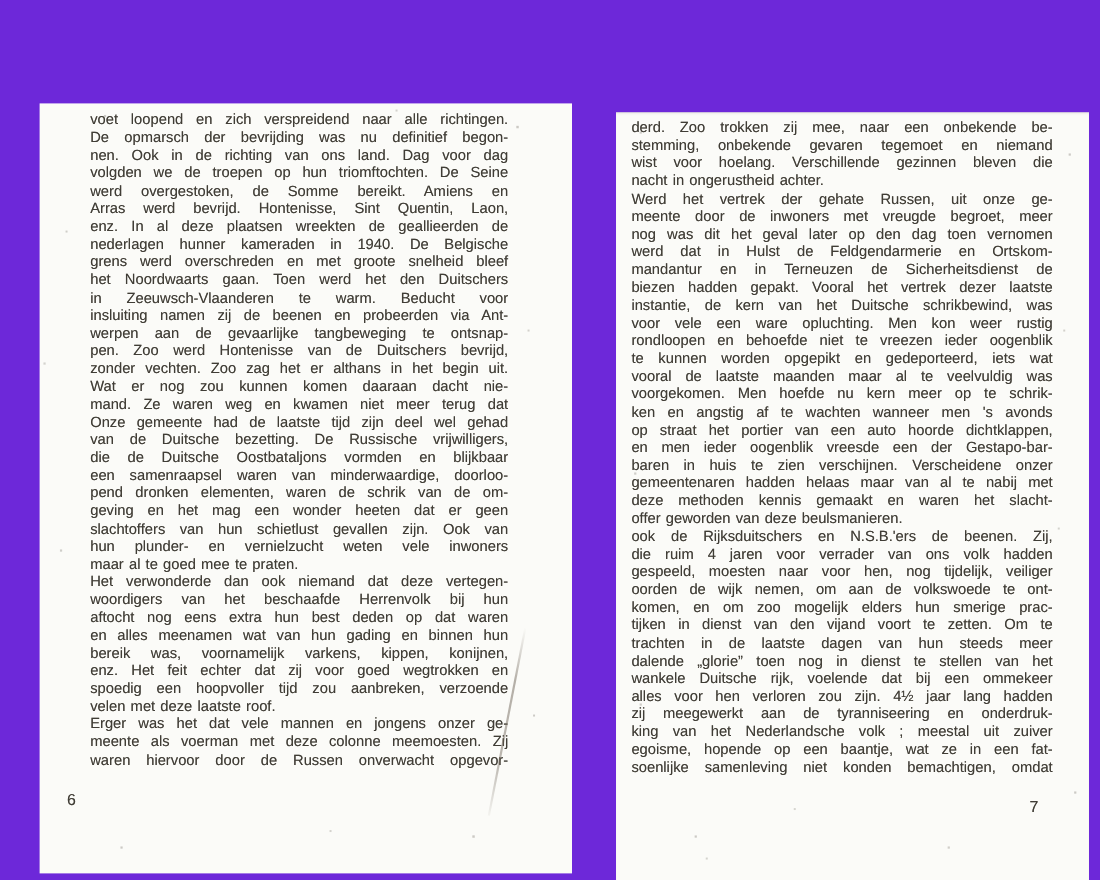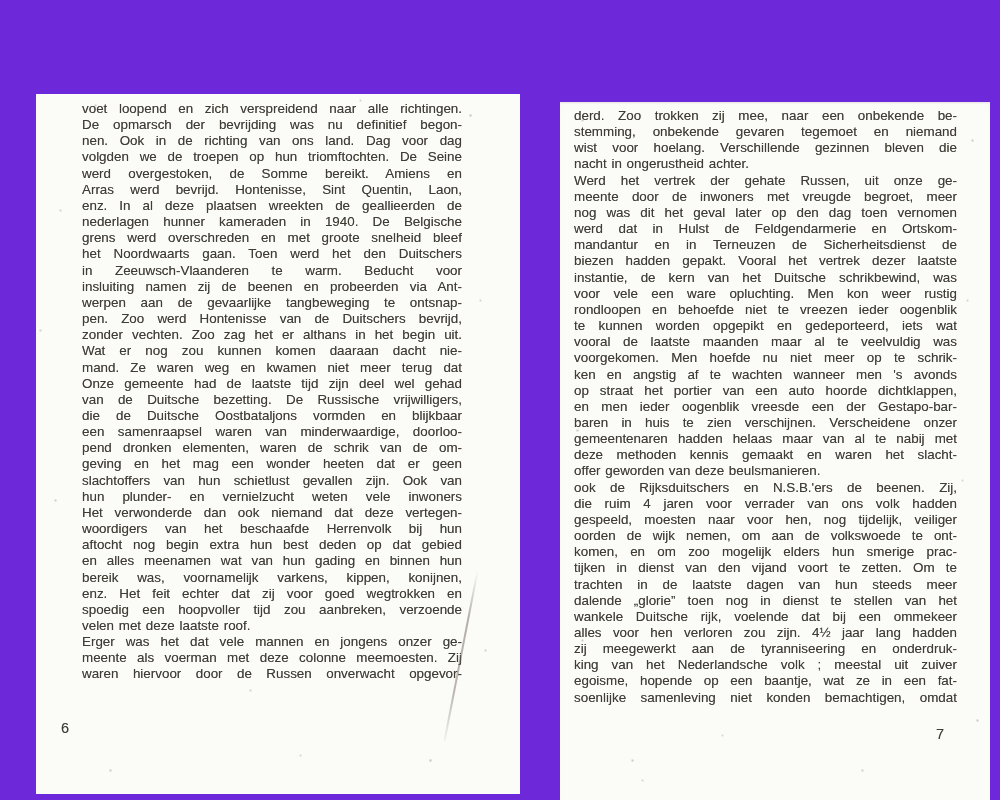--- a/index.html
+++ b/index.html
@@ -122,23 +122,24 @@
         <div class="tline">Wat er nog zou kunnen komen daaraan dacht nie-</div>
         <div class="tline">mand. Ze waren weg en kwamen niet meer terug dat</div>
         <div class="tline">Onze gemeente had de laatste tijd zijn deel wel gehad</div>
         <div class="tline">van de Duitsche bezetting. De Russische vrijwilligers,</div>
         <div class="tline">die de Duitsche Oostbataljons vormden en blijkbaar</div>
         <div class="tline">een samenraapsel waren van minderwaardige, doorloo-</div>
         <div class="tline">pend dronken elementen, waren de schrik van de om-</div>
         <div class="tline">geving en het mag een wonder heeten dat er geen</div>
         <div class="tline">slachtoffers van hun schietlust gevallen zijn. Ook van</div>
         <div class="tline">hun plunder- en vernielzucht weten vele inwoners</div>
+        <div class="tline pend">maar al te goed mee te praten.</div>
         <div class="tline">Het verwonderde dan ook niemand dat deze vertegen-</div>
         <div class="tline">woordigers van het beschaafde Herrenvolk bij hun</div>
-        <div class="tline">aftocht nog begin extra hun best deden op dat gebied</div>
+        <div class="tline">aftocht nog eens extra hun best deden op dat waren</div>
         <div class="tline">en alles meenamen wat van hun gading en binnen hun</div>
         <div class="tline">bereik was, voornamelijk varkens, kippen, konijnen,</div>
         <div class="tline">enz. Het feit echter dat zij voor goed wegtrokken en</div>
         <div class="tline">spoedig een hoopvoller tijd zou aanbreken, verzoende</div>
         <div class="tline pend">velen met deze laatste roof.</div>
         <div class="tline">Erger was het dat vele mannen en jongens onzer ge-</div>
         <div class="tline">meente als voerman met deze colonne meemoesten. Zij</div>
         <div class="tline">waren hiervoor door de Russen onverwacht opgevor-</div>
       </div>
     <div class="scratch"></div>
@@ -156,21 +157,21 @@
         <div class="tline">meente door de inwoners met vreugde begroet, meer</div>
         <div class="tline">nog was dit het geval later op den dag toen vernomen</div>
         <div class="tline">werd dat in Hulst de Feldgendarmerie en Ortskom-</div>
         <div class="tline">mandantur en in Terneuzen de Sicherheitsdienst de</div>
         <div class="tline">biezen hadden gepakt. Vooral het vertrek dezer laatste</div>
         <div class="tline">instantie, de kern van het Duitsche schrikbewind, was</div>
         <div class="tline">voor vele een ware opluchting. Men kon weer rustig</div>
         <div class="tline">rondloopen en behoefde niet te vreezen ieder oogenblik</div>
         <div class="tline">te kunnen worden opgepikt en gedeporteerd, iets wat</div>
         <div class="tline">vooral de laatste maanden maar al te veelvuldig was</div>
-        <div class="tline">voorgekomen. Men hoefde nu niet meer op te schrik-</div>
+        <div class="tline">voorgekomen. Men hoefde nu kern meer op te schrik-</div>
         <div class="tline">ken en angstig af te wachten wanneer men 's avonds</div>
         <div class="tline">op straat het portier van een auto hoorde dichtklappen,</div>
         <div class="tline">en men ieder oogenblik vreesde een der Gestapo-bar-</div>
         <div class="tline">baren in huis te zien verschijnen. Verscheidene onzer</div>
         <div class="tline">gemeentenaren hadden helaas maar van al te nabij met</div>
         <div class="tline">deze methoden kennis gemaakt en waren het slacht-</div>
         <div class="tline pend">offer geworden van deze beulsmanieren.</div>
         <div class="tline">ook de Rijksduitschers en N.S.B.'ers de beenen. Zij,</div>
         <div class="tline">die ruim 4 jaren voor verrader van ons volk hadden</div>
         <div class="tline">gespeeld, moesten naar voor hen, nog tijdelijk, veiliger</div>

